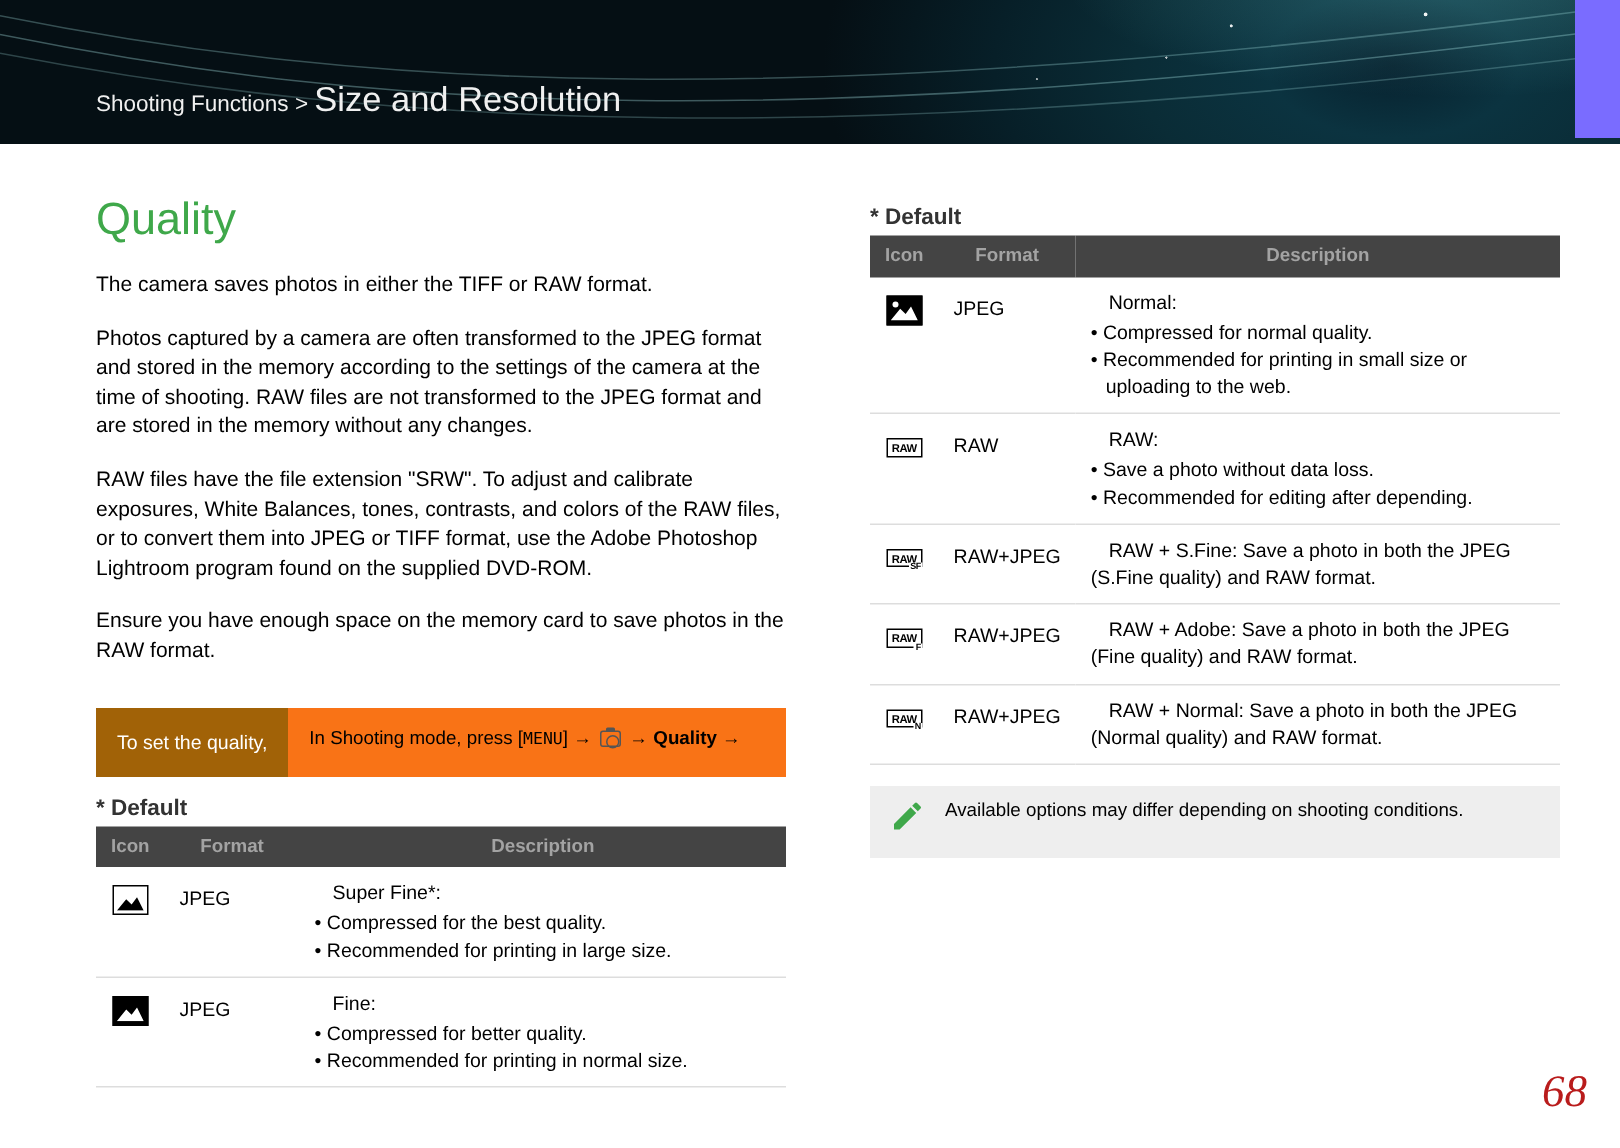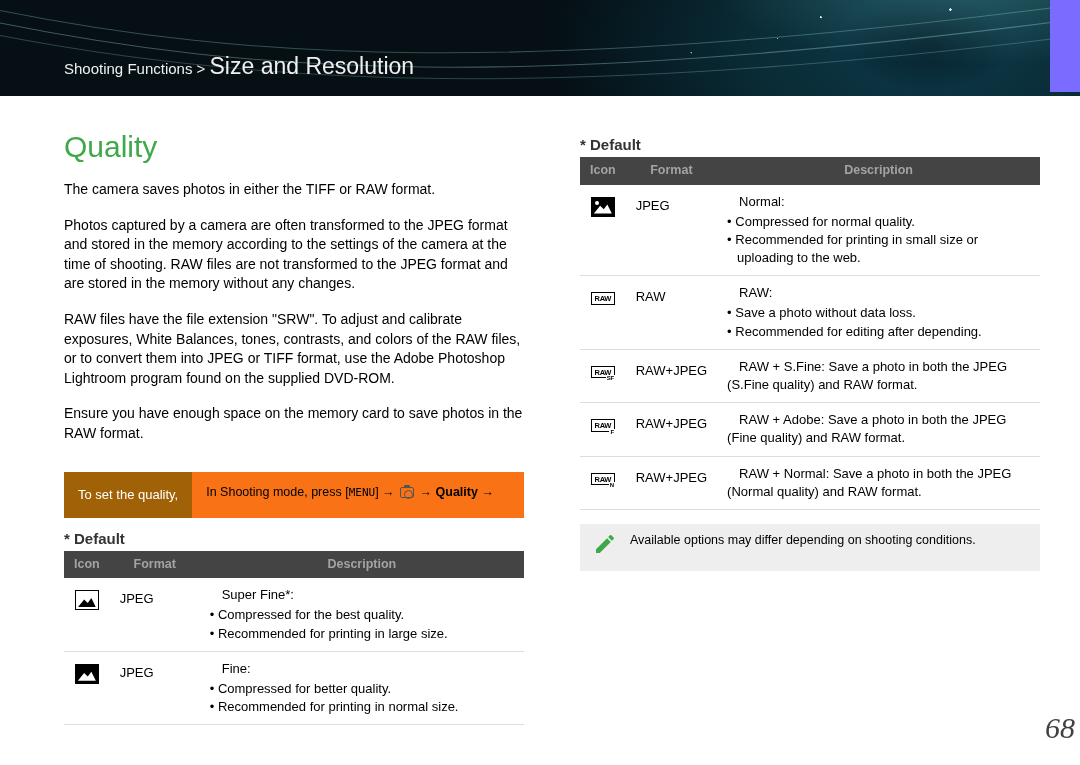--- a/index.html
+++ b/index.html
@@ -120,26 +120,26 @@
   .note-box .pen {
     width: 50px; text-align:center;
     color:#3fa84a;
     font-size:20px;
   }
   .note-box .pen svg { width:24px; height:24px; }
   .note-box .txt { font-size: 12.5px; flex:1; }
 
   .page-number {
     position: absolute;
-    right: 5px;
+    right: 22px;
     bottom: 16px;
     font-family: Georgia, "Times New Roman", serif;
     font-style: italic;
     font-size: 30px;
-    color: #404040;
+    color: #b91c1c;
   }
 
   
   .qicon { display:inline-block; width:24px; height:20px; border:1.5px solid #000; position:relative; background:#fff; }
   .qicon.fine::after { content:""; position:absolute; inset:2px; background:
      radial-gradient(circle 2px at 22% 30%, #000 0 100%, transparent),
      linear-gradient(135deg, transparent 50%, #000 50% 60%, transparent 60%);
   }
   .qicon.fine { background:#fff; }
   .qicon.fine::after { background:#000; clip-path: polygon(0 100%, 35% 45%, 55% 70%, 75% 35%, 100% 100%); }

